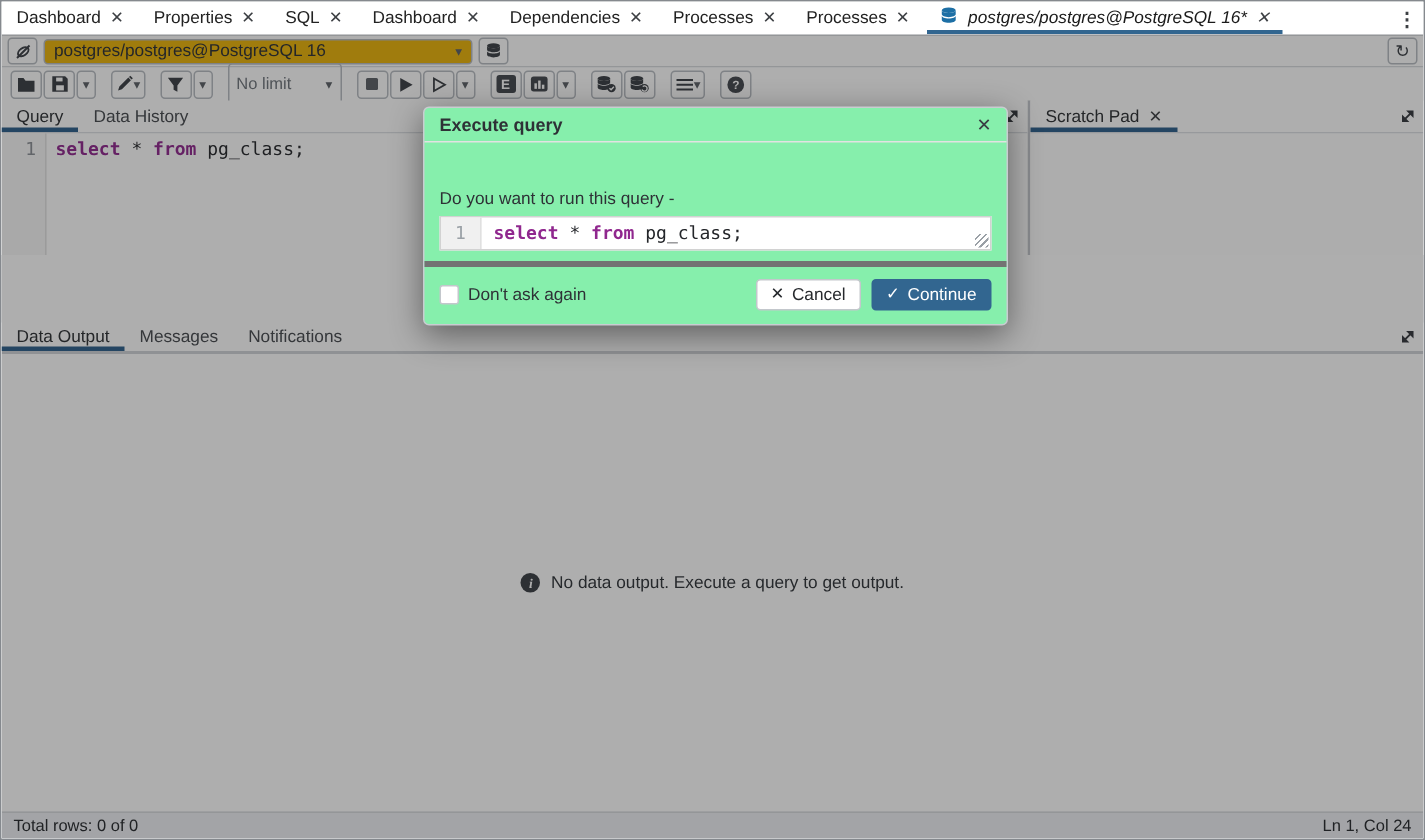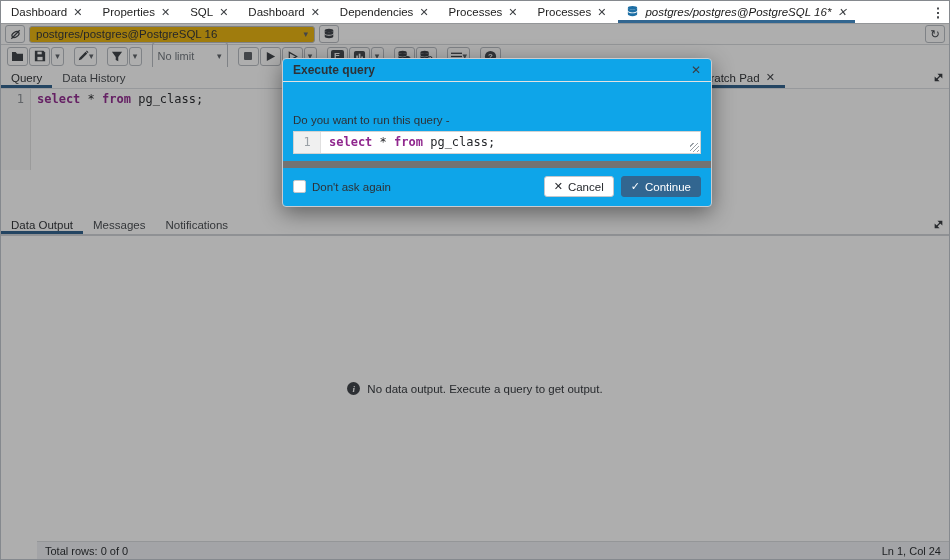--- a/index.html
+++ b/index.html
@@ -54,35 +54,35 @@
   .scratch-panel { flex:1; display:flex; flex-direction:column; background:#fff; }
   .scratch-body { flex:1; background:#fdfdfd; }
 
   
   .output-tabs { height:21px; flex:0 0 21px; display:flex; align-items:stretch; border-bottom:2px solid #cfd3d8; background:#fff;margin-top:45px; }
   .output-body { flex:1; background:#fff; display:flex; align-items:center; justify-content:center; }
   .nodata { display:flex; align-items:center; gap:7px; color:#2f3338; font-size:11.5px; }
   .info-ic { width:13px; height:13px; border-radius:50%; background:#3a3e44; color:#fff; font-size:9px; font-weight:bold; display:flex; align-items:center; justify-content:center; font-family:"Liberation Serif", serif; font-style:italic; }
 
   
-  .statusbar { height:18px; flex:0 0 18px; background:#eef0f4; border-top:1px solid #d7dade; display:flex; align-items:center; padding:0 8px; font-size:11px; color:#26292d;margin-left:36px; }
-
-  
-  .dialog { position:absolute; left:281px; top:35px; width:430px; z-index:20; background:#0ea5e9; border:1px solid #c9ccd1; border-radius:4px; box-shadow:0 6px 22px rgba(0,0,0,0.45); }
+  .statusbar { height:18px; flex:0 0 18px; background:#eef0f4; border-top:1px solid #d7dade; display:flex; align-items:center; padding:0 8px; font-size:11px; color:#26292d; }
+
+  
+  .dialog { position:absolute; left:281px; top:48px; width:390px; z-index:20; background:#86efac; border:1px solid #c9ccd1; border-radius:4px; box-shadow:0 6px 22px rgba(0,0,0,0.45); }
   .dlg-head { height:23px; display:flex; align-items:center; padding:0 10px; border-bottom:1px solid #e2e2e2; }
   .dlg-title { flex:1; font-size:12px; font-weight:bold; color:#2e3136; }
   .dlg-close { color:#3a3e44; font-size:12px; }
   .dlg-body { padding:8px 10px 7px 10px;margin-top:24px; }
   .dlg-msg { color:#2e3136; margin-bottom:5px; }
   .dlg-code { border:1px solid #d2d2d2; height:23px; display:flex; font-family:"DejaVu Sans Mono", monospace; font-size:12px; position:relative; background:#fff; }
   .dlg-gutter { width:27px; background:#f0f0f0; border-right:1px solid #e0e0e0; color:#9aa0a6; text-align:center; padding-top:3px; }
   .dlg-codeline { flex:1; padding:3px 0 0 8px; white-space:pre; color:#24262a; }
   .resize-handle { position:absolute; right:1px; bottom:1px; width:9px; height:9px;
       background:repeating-linear-gradient(135deg, transparent 0 2px, #9aa0a6 2px 3px); }
-  .dlg-foot { display:flex; align-items:center; padding:8px 10px 9px 10px; border-top:7px solid #737373; }
+  .dlg-foot { display:flex; align-items:center; padding:8px 10px 9px 10px; border-top:4px solid #737373; }
   .chkwrap { display:flex; align-items:center; gap:6px; flex:1; }
   .chk { width:13px; height:13px; border:1px solid #c3c7cc; border-radius:2px; background:#fff; }
   .chklabel { color:#2e3136; }
   .btn { height:21px; border-radius:3px; display:flex; align-items:center; gap:5px; padding:0 9px; font-size:11.5px; }
   .btn-cancel { border:1px solid #c3c7cc; background:#fff; color:#26292d; margin-right:7px; }
   .btn-continue { background:#326690; border:1px solid #326690; color:#fff; }
   .btn .glyph { font-size:11px; line-height:1; }
 </style>
 </head>
 <body>

